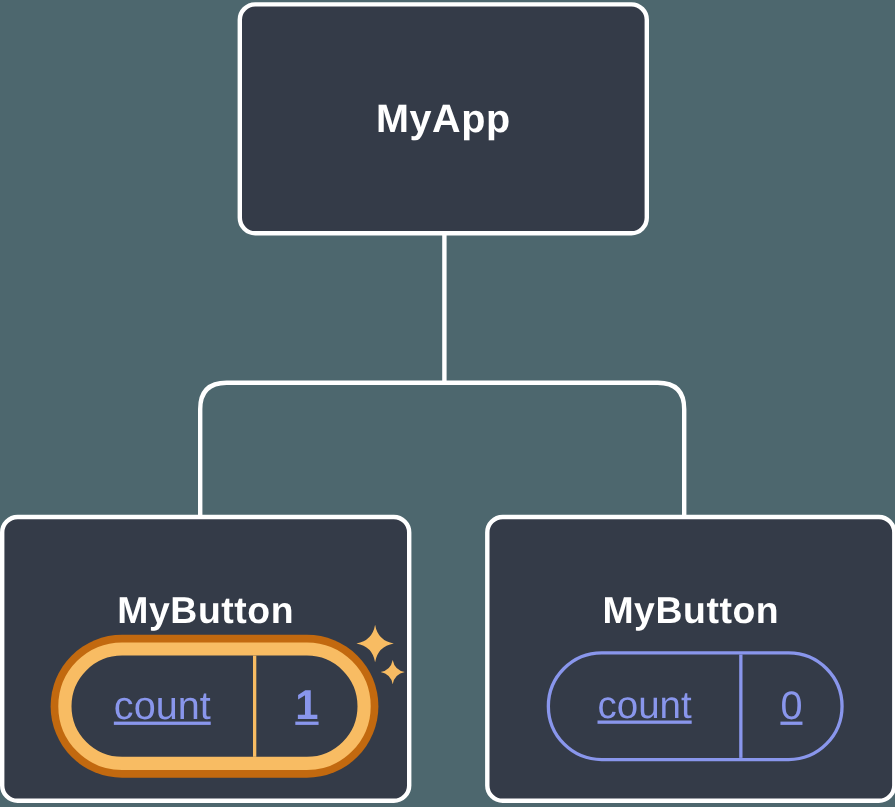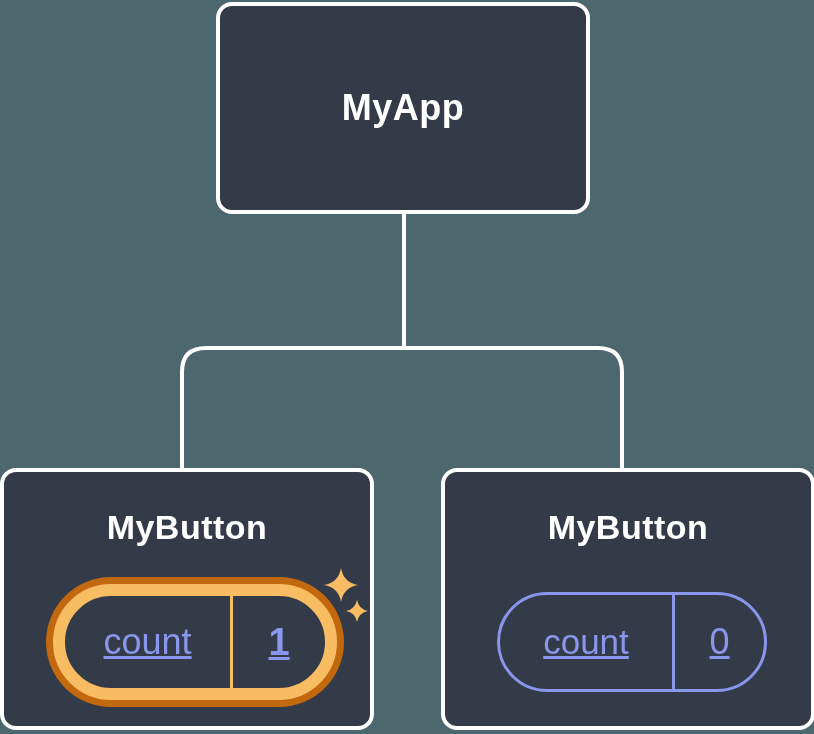--- a/index.html
+++ b/index.html
@@ -51,21 +51,21 @@
     letter-spacing: 0.5px;
   }
   .node-child {
     top: 468px;
     width: 374px; height: 262px;
   }
   .node-child-left  { left: 0px; }
   .node-child-right { left: 441px; }
   .node-child .node-label {
     position: absolute;
-    left: 0; top: 36px;
+    left: 0; top: 64px;
     width: 100%;
     text-align: center;
     color: var(--text, #ffffff);
     font-size: 34px;
     font-weight: bold;
     letter-spacing: 0.5px;
   }
 
   
   .pill {

